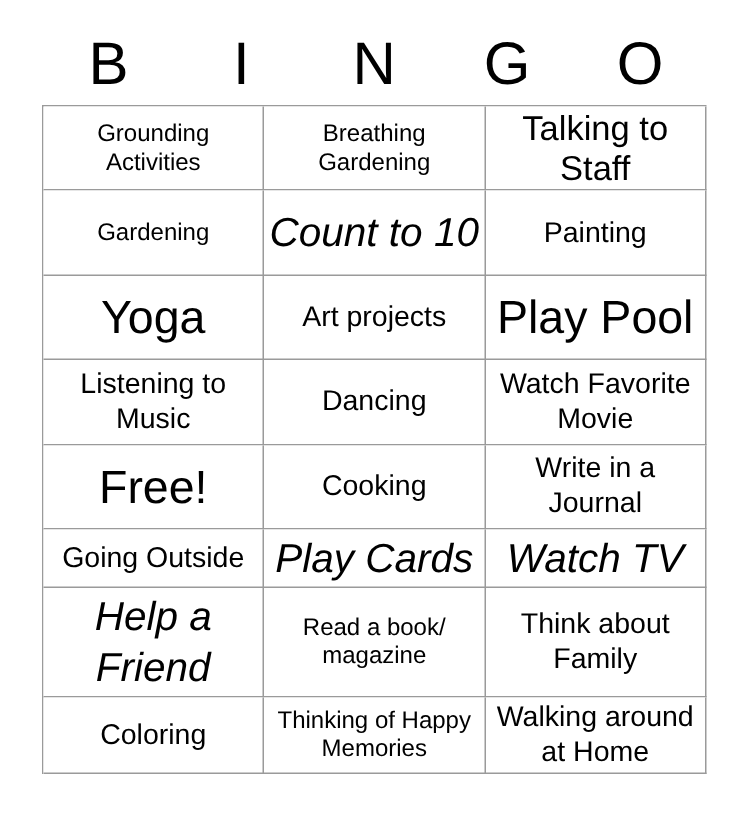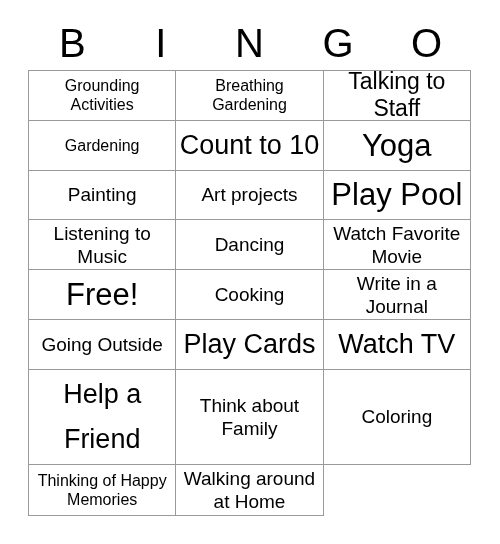--- a/index.html
+++ b/index.html
@@ -80,21 +80,21 @@
     text-align: center;
     color: #000000;
     font-family: "Liberation Sans", sans-serif;
     font-weight: 400;
     word-wrap: break-word;
     hyphens: none;
   }
   .fs-sm  { font-size: 16px;  line-height: 19px; }
   .fs-md  { font-size: 19px;  line-height: 23px; }
   .fs-lg  { font-size: 23px;  line-height: 27px; }
-  .fs-xl  { font-size: 27px;  line-height: 45px; }
+  .fs-xl  { font-size: 27px;  line-height: 34px; font-style: italic; }
   .fs-xxl { font-size: 31px;  line-height: 35px; }
 </style>
 </head>
 <body>
 
 <div class="bingo-card">
 
   <div class="bingo-header">
     <div class="header-letter">B</div>
     <div class="header-letter">I</div>
@@ -113,24 +113,24 @@
       <div class="bingo-cell">
         <span class="cell-text fs-lg">Talking to Staff</span>
       </div>
       <div class="bingo-cell">
         <span class="cell-text fs-sm">Gardening</span>
       </div>
       <div class="bingo-cell">
         <span class="cell-text fs-xl">Count to 10</span>
       </div>
       <div class="bingo-cell">
-        <span class="cell-text fs-xxl">Yoga</span>
+        <span class="cell-text fs-md">Painting</span>
       </div>
       <div class="bingo-cell">
-        <span class="cell-text fs-md">Painting</span>
+        <span class="cell-text fs-xxl">Yoga</span>
       </div>
       <div class="bingo-cell">
         <span class="cell-text fs-md">Art projects</span>
       </div>
       <div class="bingo-cell">
         <span class="cell-text fs-xxl">Play Pool</span>
       </div>
       <div class="bingo-cell">
         <span class="cell-text fs-md">Listening to Music</span>
       </div>
@@ -155,20 +155,23 @@
       <div class="bingo-cell">
         <span class="cell-text fs-xl">Play Cards</span>
       </div>
       <div class="bingo-cell">
         <span class="cell-text fs-xl">Watch TV</span>
       </div>
       <div class="bingo-cell">
         <span class="cell-text fs-xl">Help a Friend</span>
       </div>
       <div class="bingo-cell">
+        <span class="cell-text fs-sm">Read a book/ magazine</span>
+      </div>
+      <div class="bingo-cell">
         <span class="cell-text fs-md">Think about Family</span>
       </div>
       <div class="bingo-cell">
         <span class="cell-text fs-md">Coloring</span>
       </div>
       <div class="bingo-cell">
         <span class="cell-text fs-sm">Thinking of Happy Memories</span>
       </div>
       <div class="bingo-cell">
         <span class="cell-text fs-md">Walking around at Home</span>

